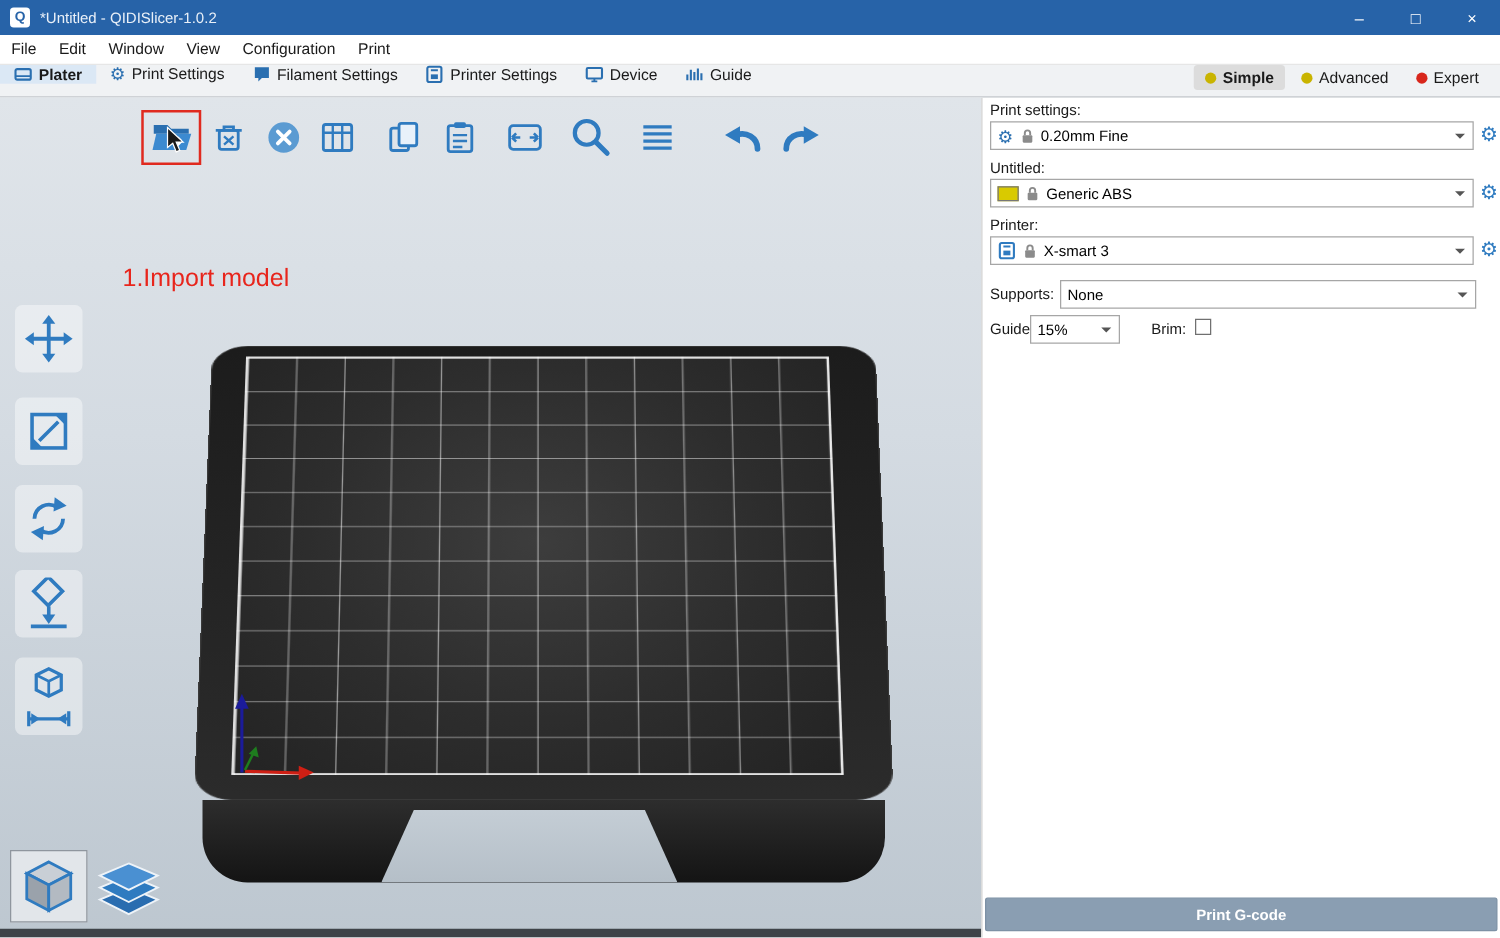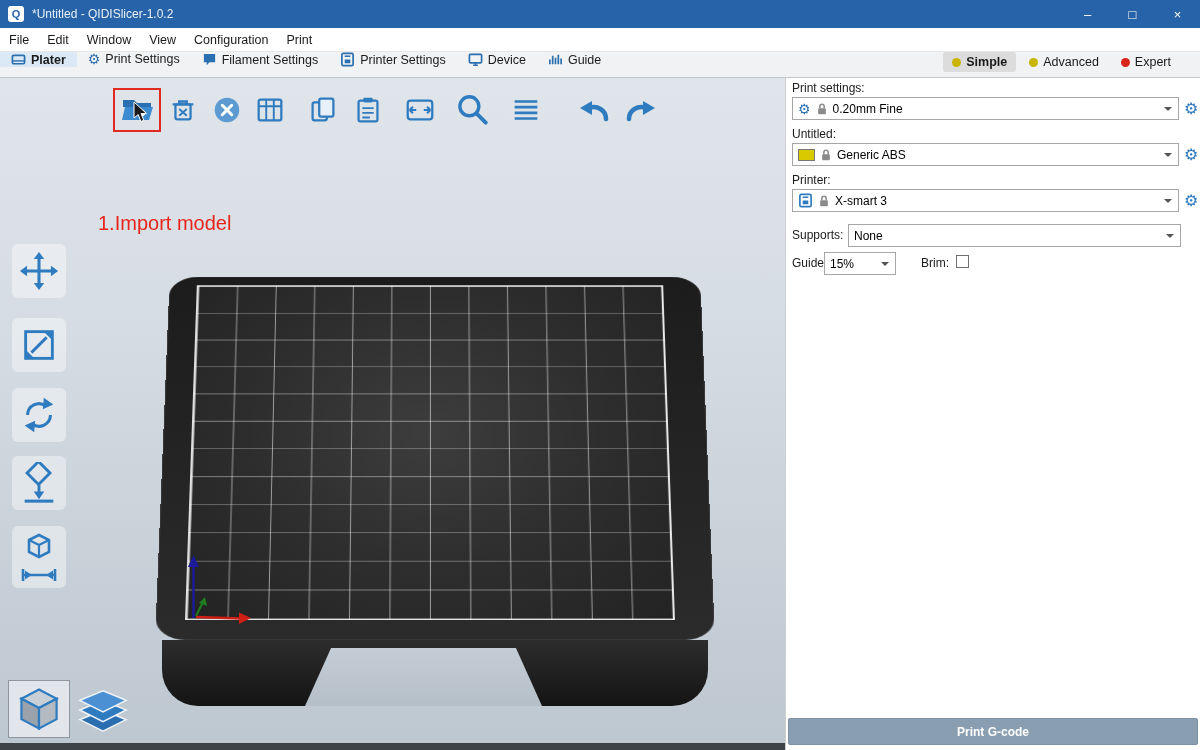--- a/index.html
+++ b/index.html
@@ -18,34 +18,34 @@
     width:16px; height:16px; margin:0 8px 0 8px; border-radius:3px;
     background:#fff; color:#2763a8; font-size:11px; font-weight:bold;
     display:flex; align-items:center; justify-content:center;
   }
   .title-text { font-size:12px; color:#e9f0f8; }
   .win-controls { margin-left:auto; display:flex; height:100%; }
   .win-btn { width:45px; height:100%; display:flex; align-items:center; justify-content:center; font-size:13px; color:#fff; }
   
   .menubar {
     position:absolute; left:0; top:28px; width:1200px; height:24px;
-    background:#ffffff; display:flex; align-items:center; border-bottom:1px solid #e6e6e6;
+    background:#ffffff; display:flex; align-items:flex-end; border-bottom:1px solid #e6e6e6;
   }
   .menu-item { padding:0 9px; font-size:12.5px; color:#1a1a1a; line-height:24px; }
   
   .tabbar {
     position:absolute; left:0; top:52px; width:1200px; height:26px;
     background:#f0f2f4; border-bottom:1px solid #c3c7cb;
     display:flex; align-items:flex-start;
   }
   .tab { display:flex; align-items:center; gap:5px; padding:0 11px; font-size:12.5px; color:#1a1a1a; }
   .tab.active { background:#dbe8f5; font-weight:bold; }
   .tab svg { display:block; }
   .gear-glyph { color:#2a6fb0; font-size:14px; line-height:1; }
-  .modes { margin-left:auto; display:flex; align-items:center; gap:4px; padding-right:20px; }
+  .modes { margin-left:auto; display:flex; align-items:center; gap:4px; padding-right:8px; }
   .mode { display:flex; align-items:center; gap:5px; padding:3px 9px; border-radius:3px; font-size:12.5px; color:#1a1a1a; }
   .mode.active { background:#dcdcdc; font-weight:bold; }
   .mode-dot { width:9px; height:9px; border-radius:50%; display:inline-block; }
   
   .main { position:absolute; left:0; top:78px; width:1200px; height:672px; }
   .viewport {
     position:absolute; left:0; top:0; width:785px; height:672px; overflow:hidden;
     background:linear-gradient(180deg,#e0e5ea 0%,#d4dbe2 40%,#bdc7d0 100%);
   }
   .bottom-strip { position:absolute; left:0; bottom:0; width:785px; height:7px; background:#3e4348; }

